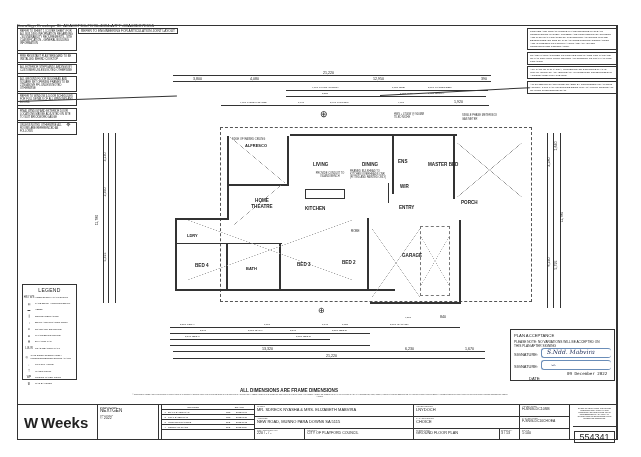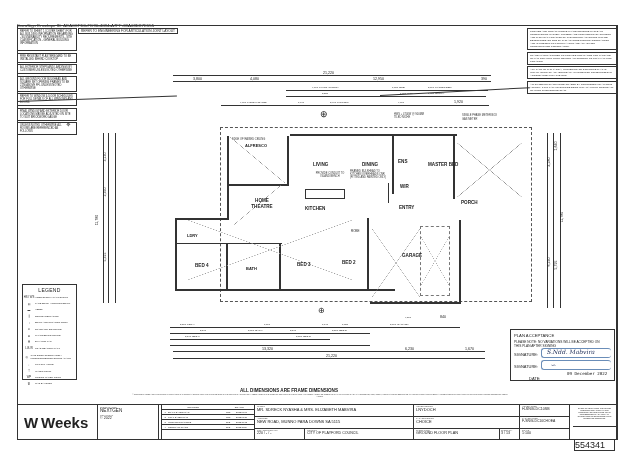--- a/index.html
+++ b/index.html
@@ -356,15 +356,15 @@
       <span class="lbl">FACADE CODE</span>
       <span class="val" style="font-size:3.4px;">F-SNGLDC10CHOEA</span>
     </div>
     <div style="height:11px;padding-left:2px;">
       <span class="lbl">SCALE</span>
       <span class="val" style="font-size:3.6px;">1:100</span>
     </div>
   </div>
   <div class="tb-cell" style="left:553px;width:47px;border-right:none;">
     <div style="font-size:1.6px;line-height:2px;padding:1px 3px;text-align:center;height:20px;overflow:hidden;border-bottom:0.8px solid #333;margin:2px;">DO NOT SCALE DRAWINGS. USE FIGURED DIMENSIONS ONLY. CHECK ALL SITE DIMENSIONS AND LEVELS PRIOR TO THE COMMENCEMENT OF ANY WORK. ALL DISCREPANCIES TO BE REPORTED TO THE BUILDER FOR RESOLUTION.</div>
-    <div style="font-size:9px;text-align:left;border:0.8px solid #333;margin:12px 3px;">554341</div>
+    <div style="font-size:9px;text-align:center;border:0.8px solid #333;margin:4px 3px;">554341</div>
   </div>
 </div>
 
 </body></html>

